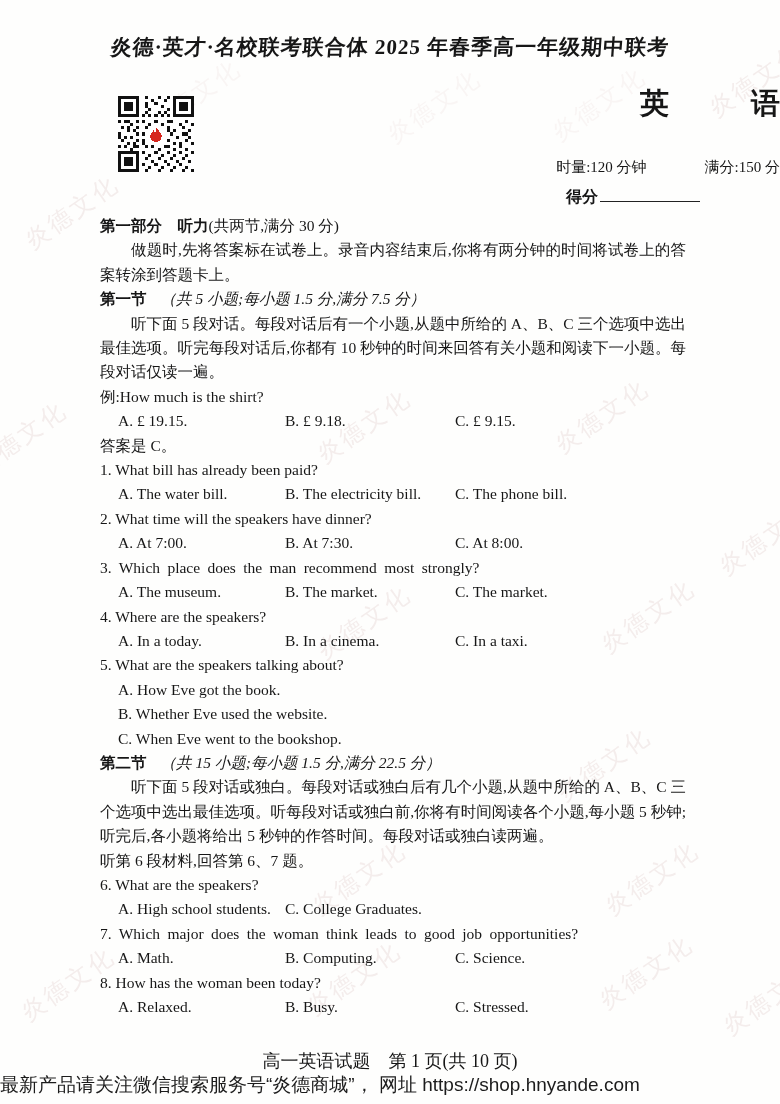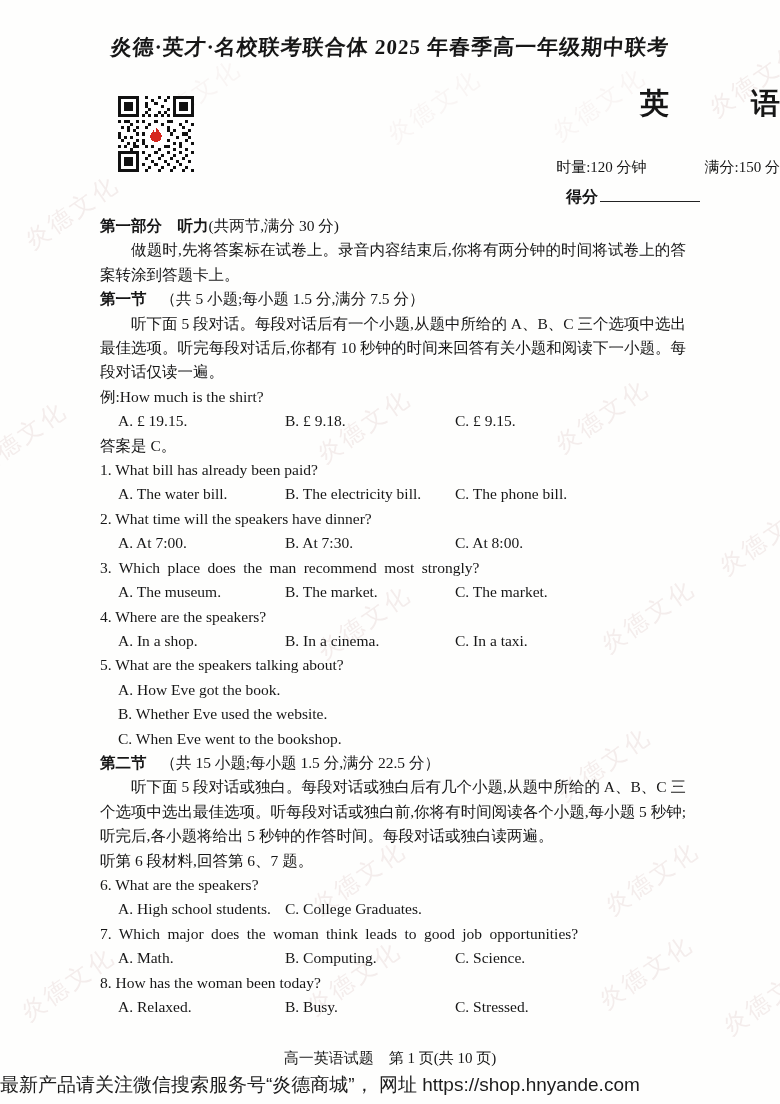--- a/index.html
+++ b/index.html
@@ -36,32 +36,32 @@
     display:inline-block; width:100px; height:15px;
     border-bottom:1.5px solid #222; margin-left:2px;
   }
   
   .content {
     position:absolute; left:100px; top:214px; width:586px;
     font-size:15.5px; line-height:24.4px; text-align:justify;
   }
   .content p { margin:0; }
   .hb { font-weight:bold; }
-  .hrest { margin-left:14px; }
+  .hrest { margin-left:14px;font-style:italic; }
   .indent { text-indent:2em; }
   .opts {
     display:grid; grid-template-columns:167px 170px auto;
     padding-left:18px; text-align:left;
   }
   .stack { padding-left:18px; }
   .wide { word-spacing:3.5px; }
   
   .footer-page {
     position:absolute; top:1049px; left:0; right:0;
-    text-align:center; font-size:15px;
+    text-align:center; font-size:18px;
   }
   .promo {
     position:absolute; top:1072px; left:0; right:0; 
     font-family:"Liberation Sans","DejaVu Sans",sans-serif;
     font-size:19px; color:#1c1c1c;
   }
 </style>
 </head>
 <body>
 
@@ -262,21 +262,21 @@
 
     <p class="wide">3. Which place does the man recommend most strongly?</p>
     <div class="opts">
       <span>A. The museum.</span>
       <span>B. The market.</span>
       <span>C. The market.</span>
     </div>
 
     <p>4. Where are the speakers?</p>
     <div class="opts">
-      <span>A. In a shop.</span>
+      <span>A. In a today.</span>
       <span>B. In a cinema.</span>
       <span>C. In a taxi.</span>
     </div>
 
     <p>5. What are the speakers talking about?</p>
     <p class="stack">A. How Eve got the book.</p>
     <p class="stack">B. Whether Eve used the website.</p>
     <p class="stack">C. When Eve went to the bookshop.</p>
 
     <p><span class="hb">第二节</span><span class="hrest">（共 15 小题;每小题 1.5 分,满分 22.5 分）</span></p>

